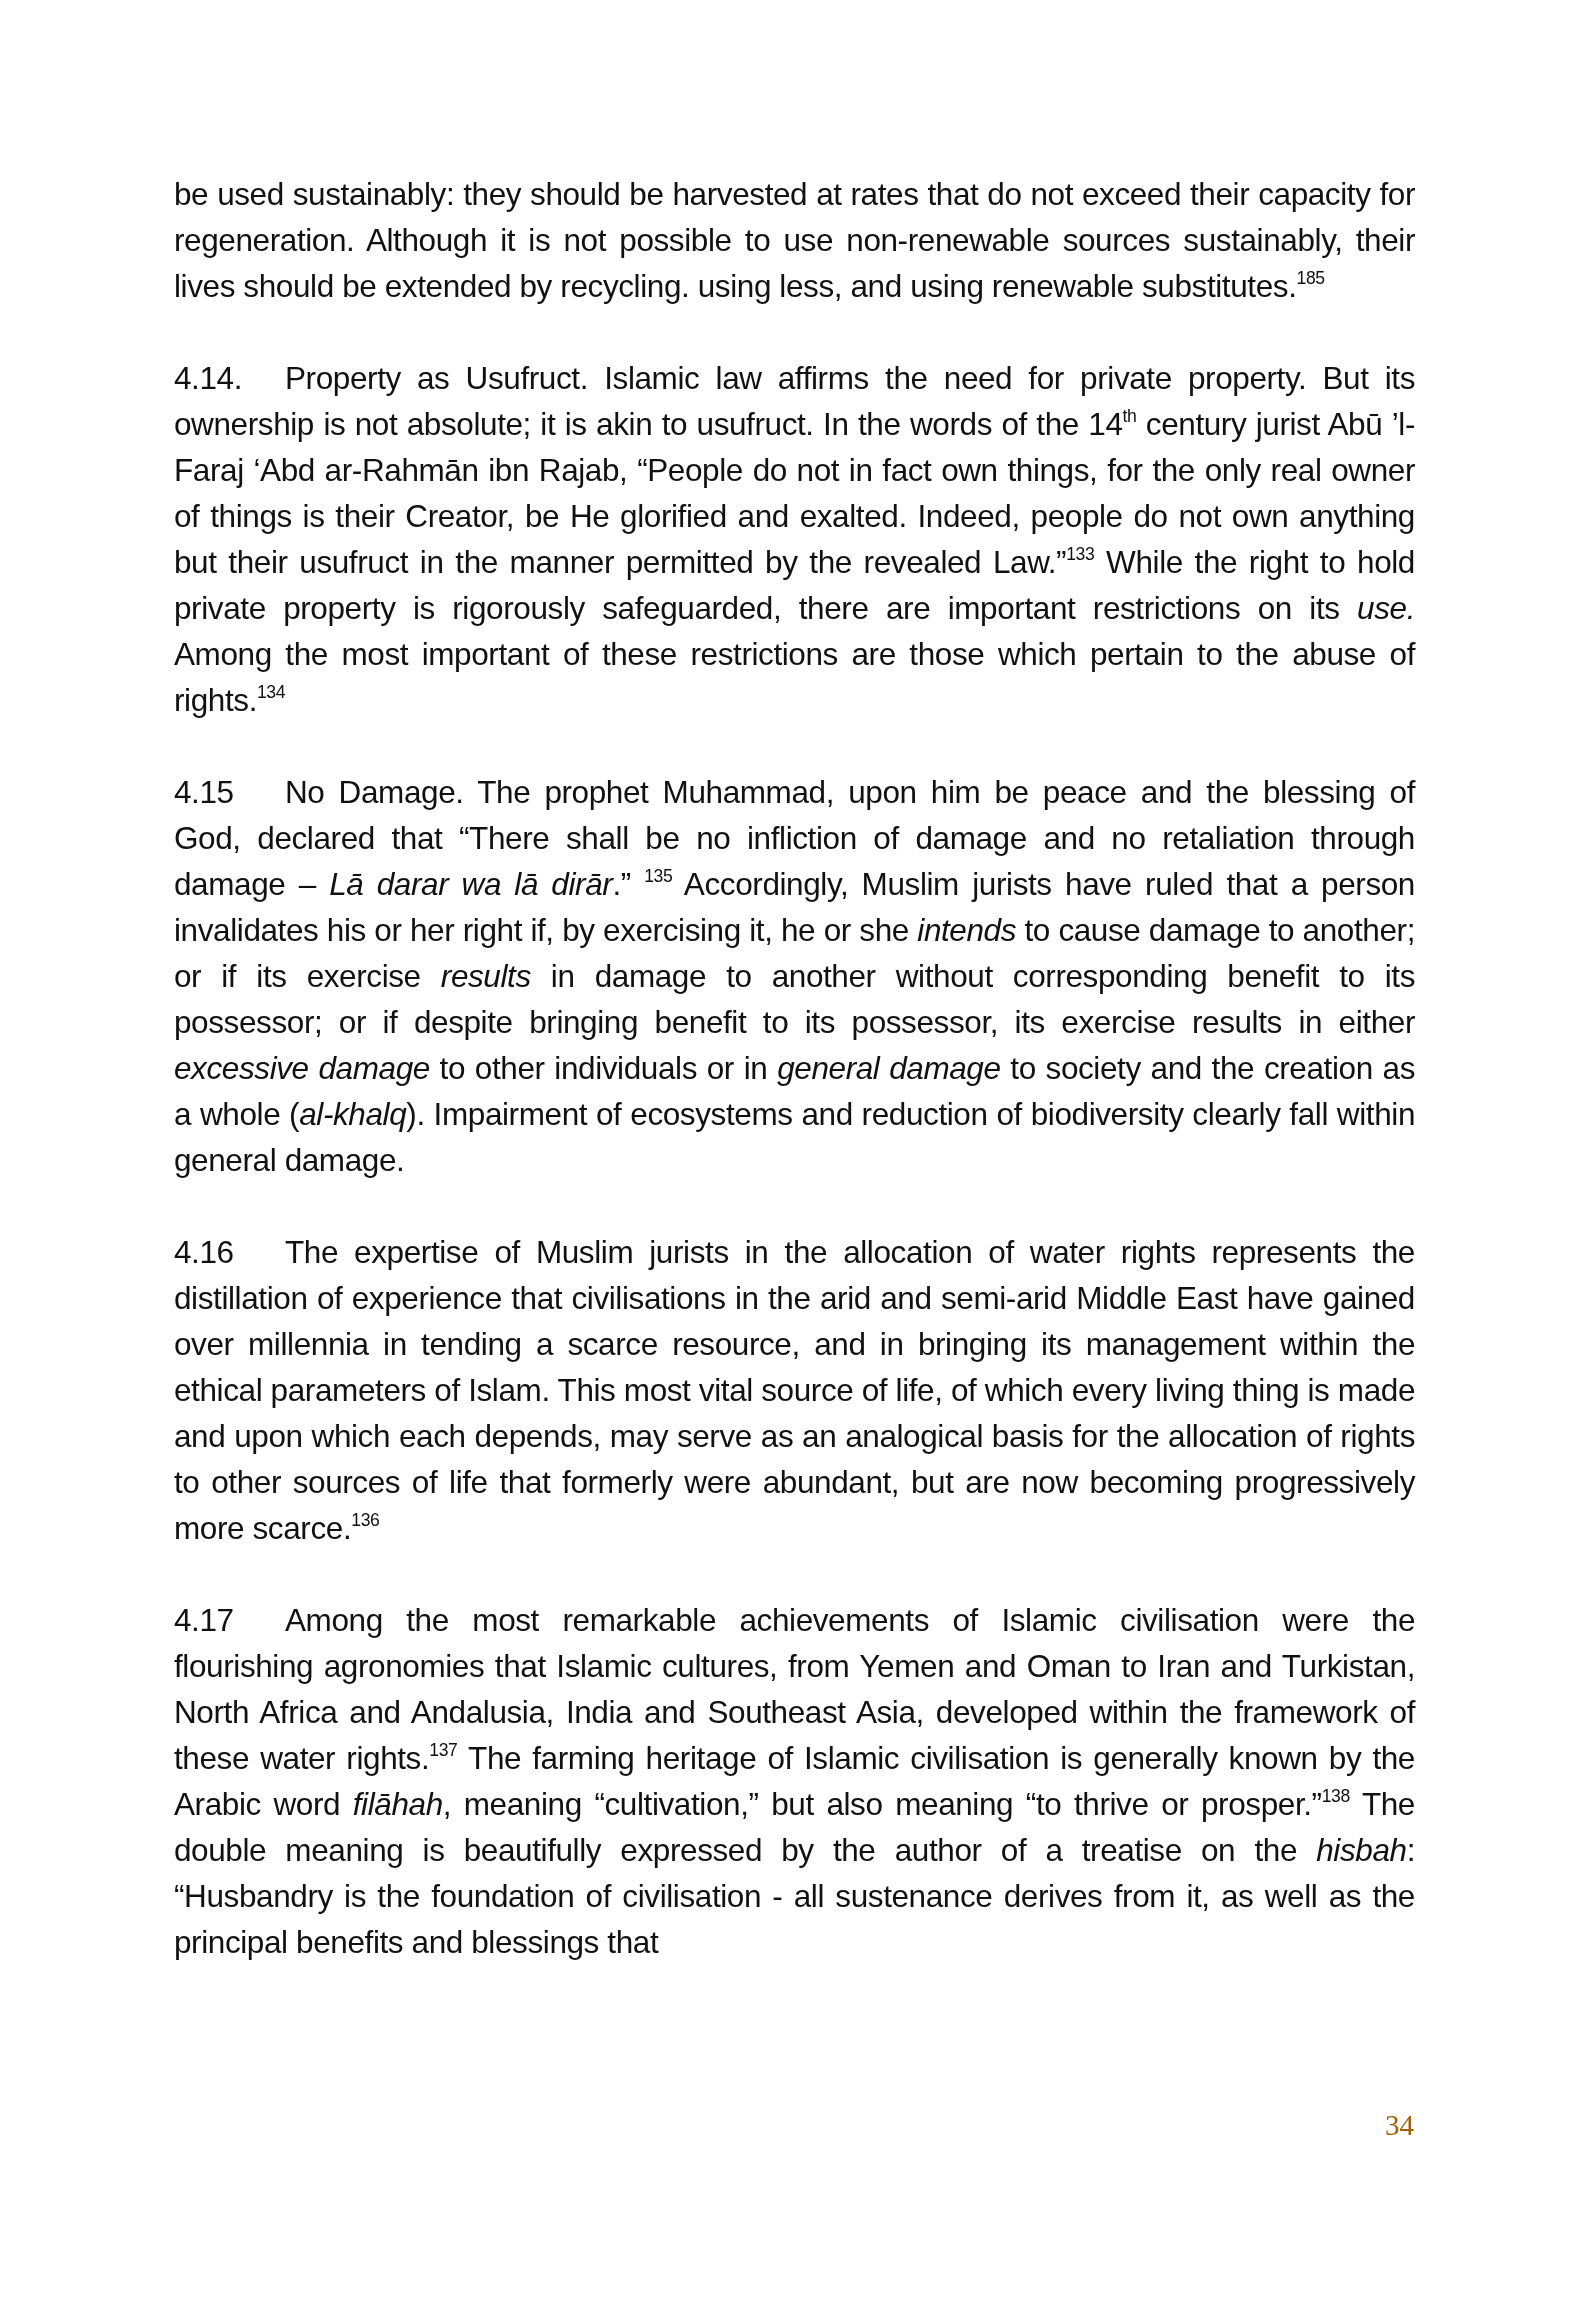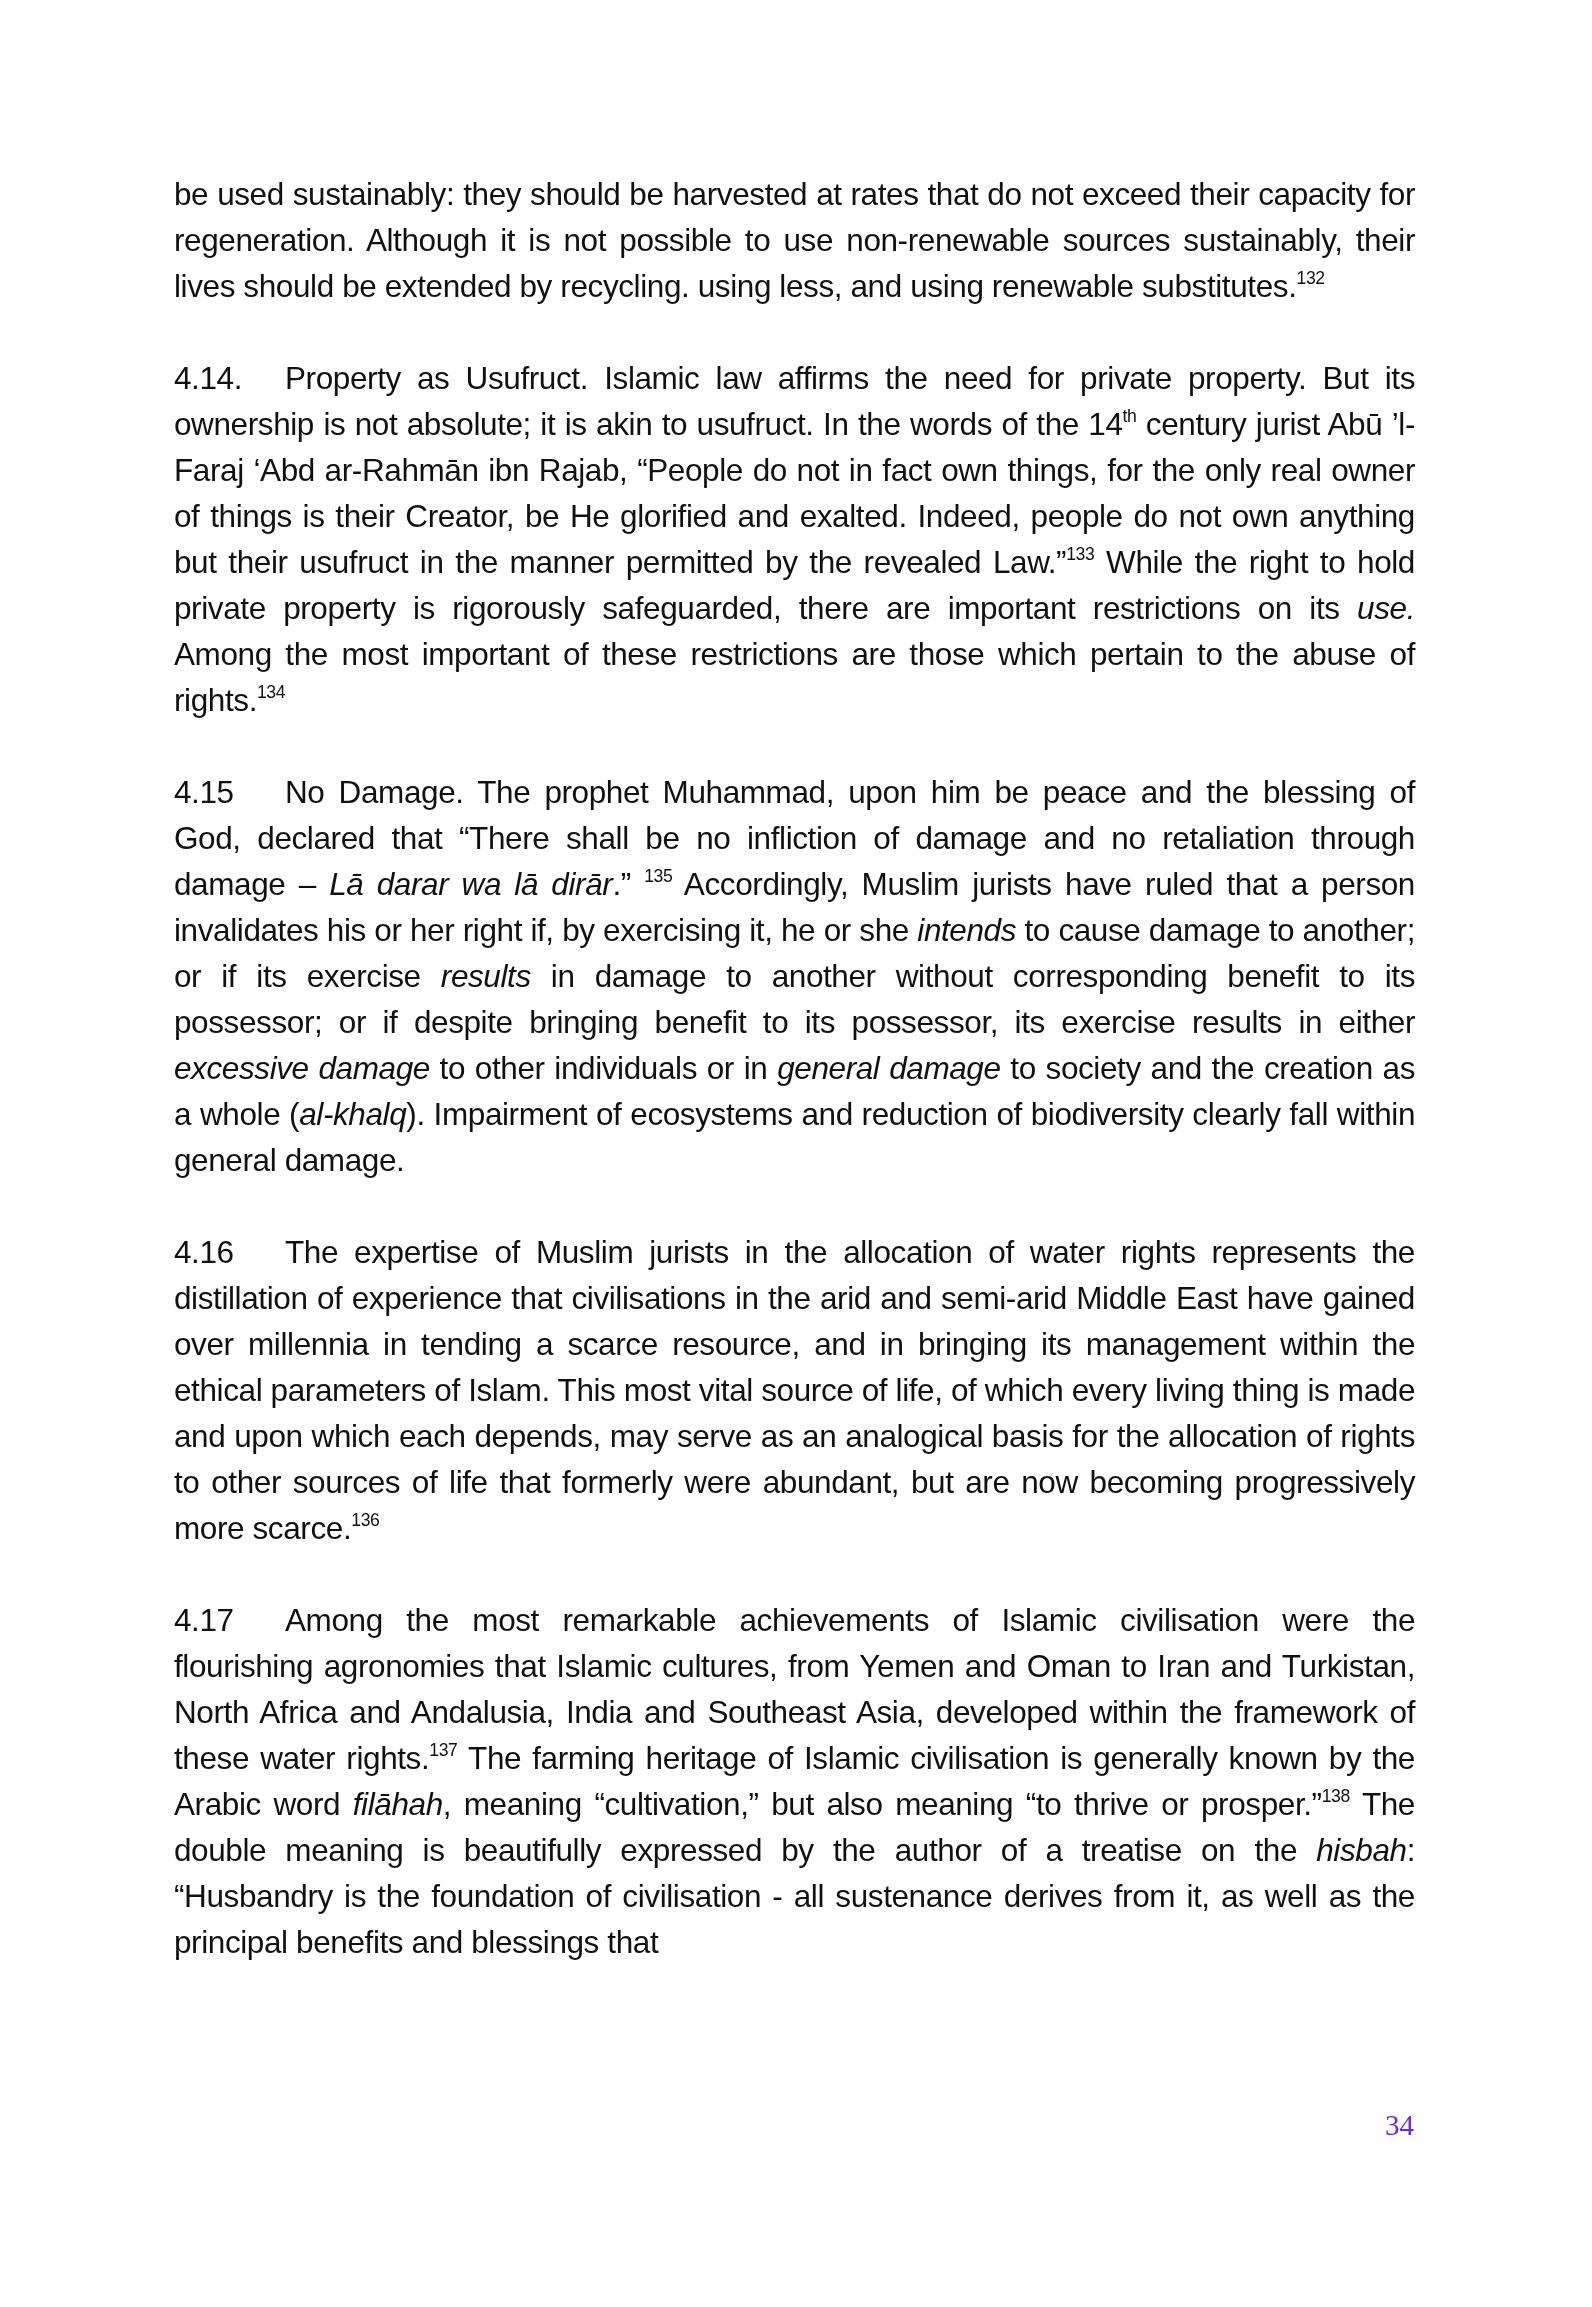--- a/index.html
+++ b/index.html
@@ -10,28 +10,28 @@
     font-size: 31.5px; line-height: 46px; color: #111111;
     letter-spacing: -0.4px;
   }
   .para { margin: 0 0 46px 0; text-align: justify; }
   .para .num { display: inline-block; width: 111px; }
   sup { font-size: 17.6px; line-height: 0; vertical-align: super; position: relative; top: -1.5px; }
   b { font-weight: normal; }
   i { font-style: italic; }
   .page-number {
     position: absolute; right: 179px; top: 2109px;
-    font-family: "Liberation Serif", serif; font-size: 29px; color: #6d28d9;
+    font-family: "Liberation Serif", serif; font-size: 29px; color: #a16207;
   }
 </style>
 </head>
 <body>
 
 <div class="page">
-  <p class="para"><span>be used sustainably: they should be harvested at rates that do not exceed their capacity for regeneration. Although it is not possible to use non-renewable sources sustainably, their lives should be extended by recycling. using less, and using renewable substitutes.</span><sup>132</sup></p>
+  <p class="para"><span>be used sustainably: they should be harvested at rates that do not exceed their capacity for regeneration. Although it is not possible to use non-renewable sources sustainably, their lives should be extended by recycling. using less, and using renewable substitutes.</span><sup>185</sup></p>
   <p class="para"><span class="num">4.14.</span><b>Property as Usufruct.</b><span> Islamic law affirms the need for private property. But its ownership is not absolute; it is akin to usufruct. In the words of the 14</span><sup>th</sup><span> century jurist Abū ’l-Faraj ‘Abd ar-Rahmān ibn Rajab, “People do not in fact own things, for the only real owner of things is their Creator, be He glorified and exalted. Indeed, people do not own anything but their usufruct in the manner permitted by the revealed Law.”</span><sup>133</sup><span> While the right to hold private property is rigorously safeguarded, there are important restrictions on its </span><i>use.</i><span> Among the most important of these restrictions are those which pertain to the abuse of rights.</span><sup>134</sup></p>
   <p class="para"><span class="num">4.15</span><b>No Damage.</b><span> The prophet Muhammad, upon him be peace and the blessing of God, declared that “There shall be no infliction of damage and no retaliation through damage – </span><i>Lā darar wa lā dirār</i><span>.” </span><sup>135</sup><span> Accordingly, Muslim jurists have ruled that a person invalidates his or her right if, by exercising it, he or she </span><i>intends</i><span> to cause damage to another; or if its exercise </span><i>results</i><span> in damage to another without corresponding benefit to its possessor; or if despite bringing benefit to its possessor, its exercise results in either </span><i>excessive damage</i><span> to other individuals or in </span><i>general damage</i><span> to society and the creation as a whole (</span><i>al-khalq</i><span>). Impairment of ecosystems and reduction of biodiversity clearly fall within general damage.</span></p>
   <p class="para"><span class="num">4.16</span><span>The expertise of Muslim jurists in the allocation of water rights represents the distillation of experience that civilisations in the arid and semi-arid Middle East have gained over millennia in tending a scarce resource, and in bringing its management within the ethical parameters of Islam. This most vital source of life, of which every living thing is made and upon which each depends, may serve as an analogical basis for the allocation of rights to other sources of life that formerly were abundant, but are now becoming progressively more scarce.</span><sup>136</sup></p>
   <p class="para"><span class="num">4.17</span><span>Among the most remarkable achievements of Islamic civilisation were the flourishing agronomies that Islamic cultures, from Yemen and Oman to Iran and Turkistan, North Africa and Andalusia, India and Southeast Asia, developed within the framework of these water rights.</span><sup>137</sup><span> The farming heritage of Islamic civilisation is generally known by the Arabic word </span><i>filāhah</i><span>, meaning “cultivation,” but also meaning “to thrive or prosper.”</span><sup>138</sup><span> The double meaning is beautifully expressed by the author of a treatise on the </span><i>hisbah</i><span>: “Husbandry is the foundation of civilisation - all sustenance derives from it, as well as the principal benefits and blessings that</span></p>
 </div>
 
 <div class="page-number">34</div>
 
 
 </body></html>

